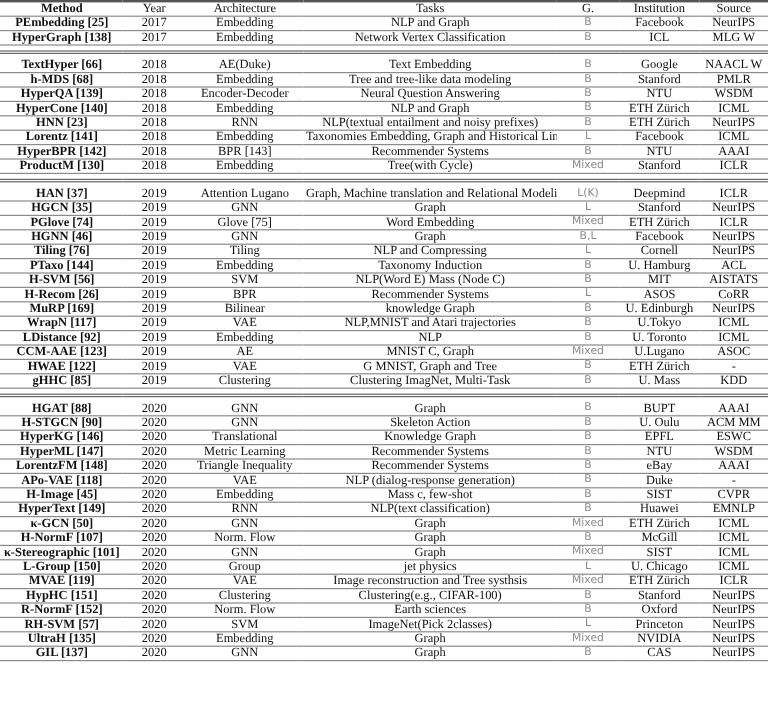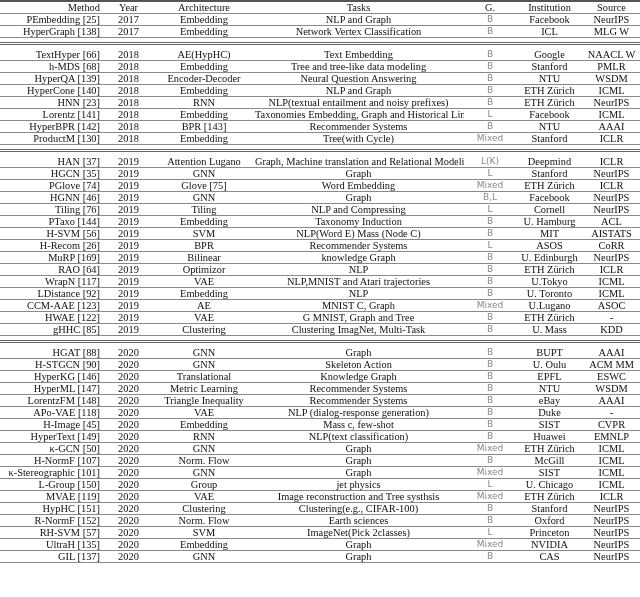--- a/index.html
+++ b/index.html
@@ -7,21 +7,21 @@
   table { border-collapse:collapse; width:640px; table-layout:fixed; font-size:10.4px; line-height:11px; }
   col.c-method { width:102px; }
   col.c-year { width:53px; }
   col.c-arch { width:98px; }
   col.c-tasks { width:211px; }
   col.c-g { width:52px; }
   col.c-inst { width:67px; }
   col.c-src { width:57px; }
   td, th { padding:0 2px; height:11px; white-space:nowrap; overflow:hidden; font-weight:normal; border-bottom:1px solid #8a8a8a; }
   th { border-top:2px solid #555; }
-  td.left, th.left { text-align:right; padding-left:3px; }
+  td.left, th.left { text-align:center; padding-left:3px;font-weight:bold; }
   td.center, th.center { text-align:center; }
   td.g { color:#888; font-family:"DejaVu Sans", sans-serif; font-size:9px; }
   tr.sep td { height:4px; padding:0; border-bottom:3px double #666; border-top:none; }
   tr.gap td { padding-top:3px; height:12px; }
 </style>
 </head>
 <body>
 
 <table>
   <colgroup>
@@ -62,21 +62,21 @@
         <td class="center g">B</td>
         <td class="center">ICL</td>
         <td class="center">MLG W</td>
       </tr>
       <tr class="sep">
         <td colspan="7"></td>
       </tr>
       <tr class="gap">
         <td class="left">TextHyper [66]</td>
         <td class="center">2018</td>
-        <td class="center">AE(HypHC)</td>
+        <td class="center">AE(Duke)</td>
         <td class="center">Text Embedding</td>
         <td class="center g">B</td>
         <td class="center">Google</td>
         <td class="center">NAACL W</td>
       </tr>
       <tr>
         <td class="left">h-MDS [68]</td>
         <td class="center">2018</td>
         <td class="center">Embedding</td>
         <td class="center">Tree and tree-like data modeling</td>
@@ -216,29 +216,20 @@
       <tr>
         <td class="left">MuRP [169]</td>
         <td class="center">2019</td>
         <td class="center">Bilinear</td>
         <td class="center">knowledge Graph</td>
         <td class="center g">B</td>
         <td class="center">U. Edinburgh</td>
         <td class="center">NeurIPS</td>
       </tr>
       <tr>
-        <td class="left">RAO [64]</td>
-        <td class="center">2019</td>
-        <td class="center">Optimizor</td>
-        <td class="center">NLP</td>
-        <td class="center g">B</td>
-        <td class="center">ETH Zürich</td>
-        <td class="center">ICLR</td>
-      </tr>
-      <tr>
         <td class="left">WrapN [117]</td>
         <td class="center">2019</td>
         <td class="center">VAE</td>
         <td class="center">NLP,MNIST and Atari trajectories</td>
         <td class="center g">B</td>
         <td class="center">U.Tokyo</td>
         <td class="center">ICML</td>
       </tr>
       <tr>
         <td class="left">LDistance [92]</td>

